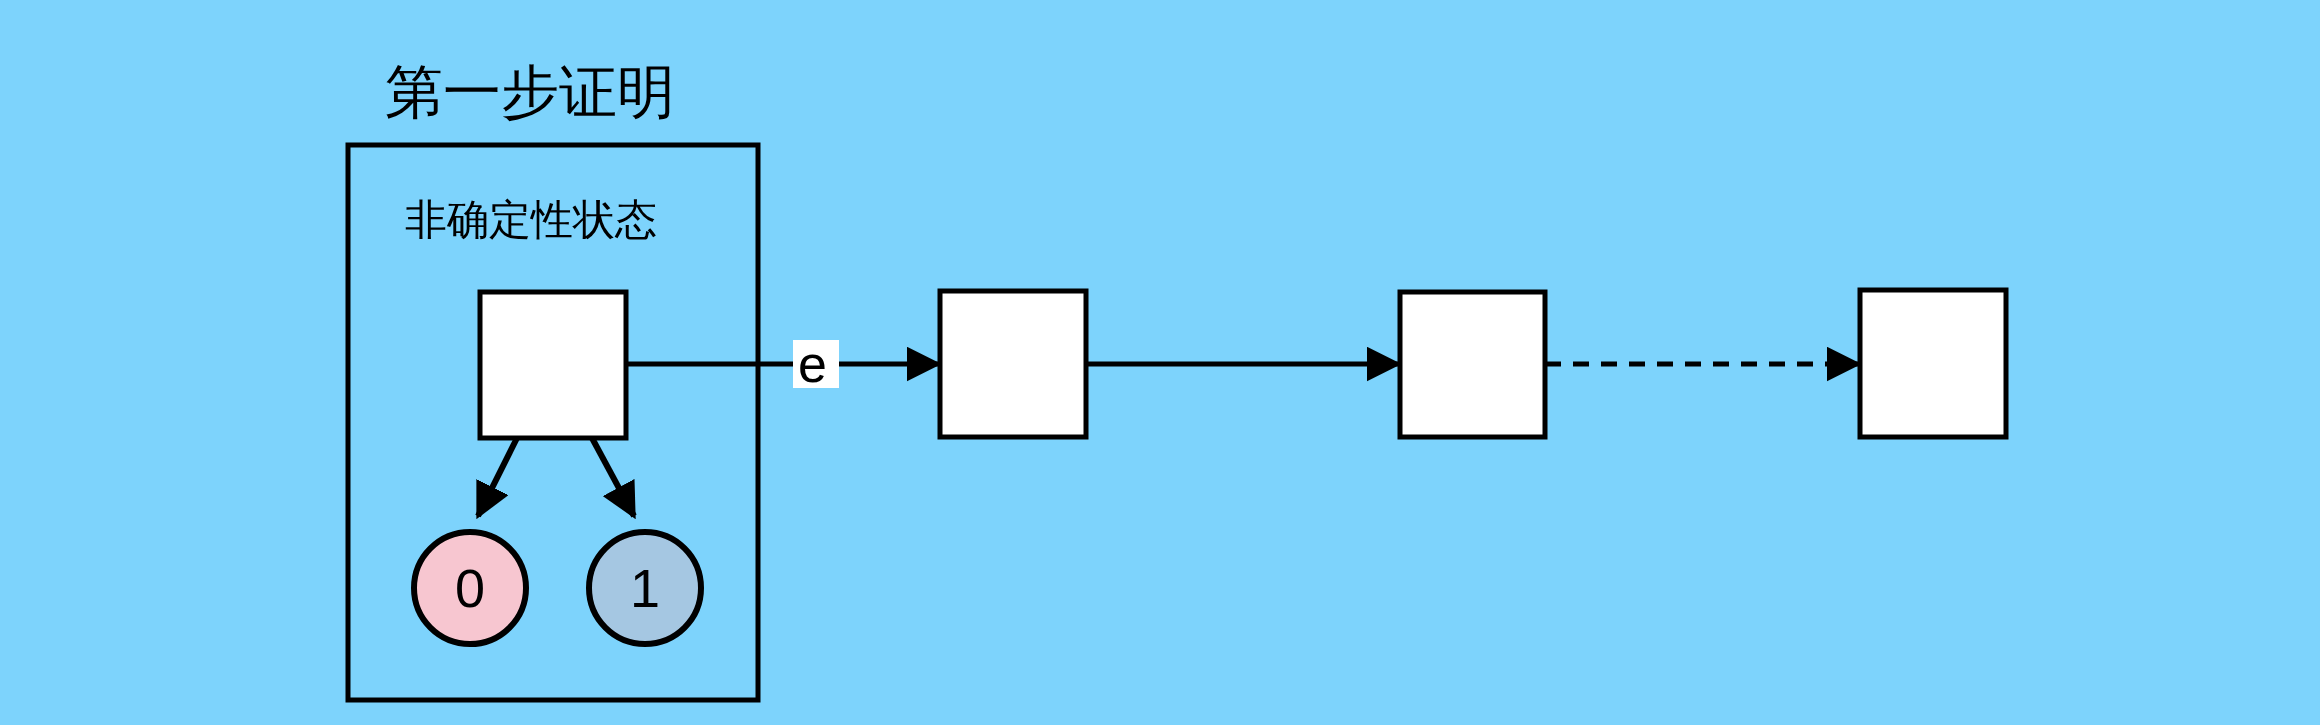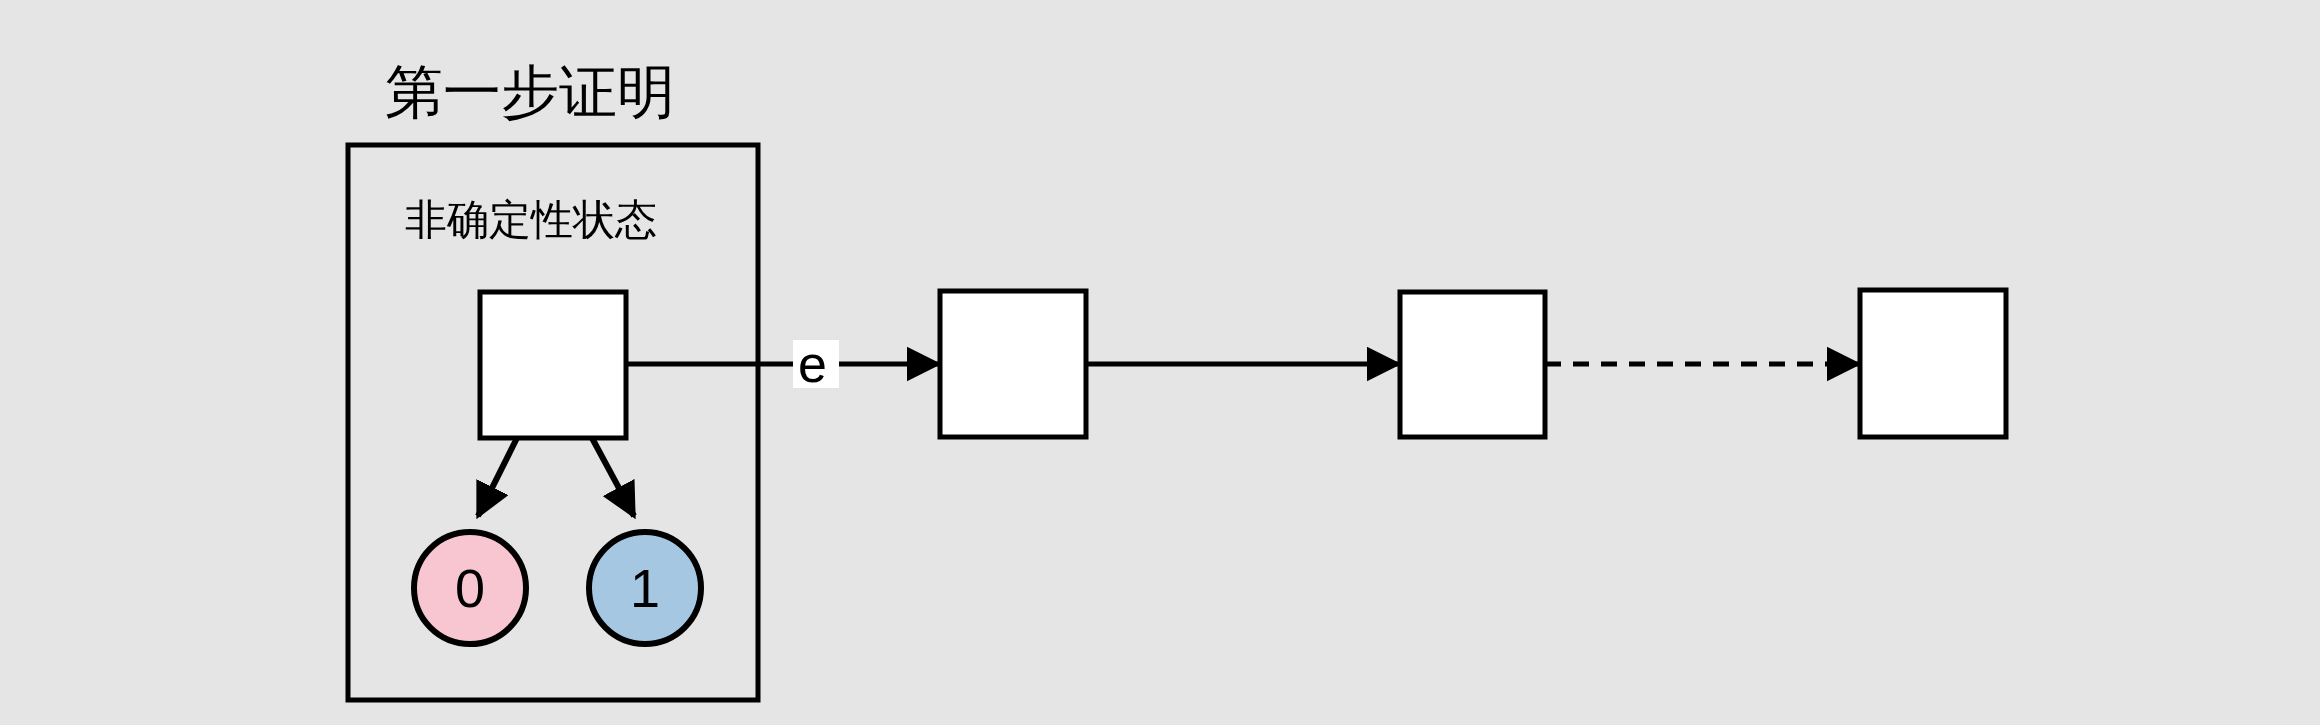--- a/index.html
+++ b/index.html
@@ -7,21 +7,21 @@
     padding: 0;
     background: #ffffff;
   }
   body {
     font-family: "Liberation Sans", "DejaVu Sans", sans-serif;
   }
   #stage {
     position: relative;
     width: 2320px;
     height: 725px;
-    background: #e5e5e5;
+    background: #7dd3fc;
     overflow: hidden;
   }
   #diagram-svg {
     position: absolute;
     left: 0;
     top: 0;
     width: 2320px;
     height: 725px;
     display: block;
   }

